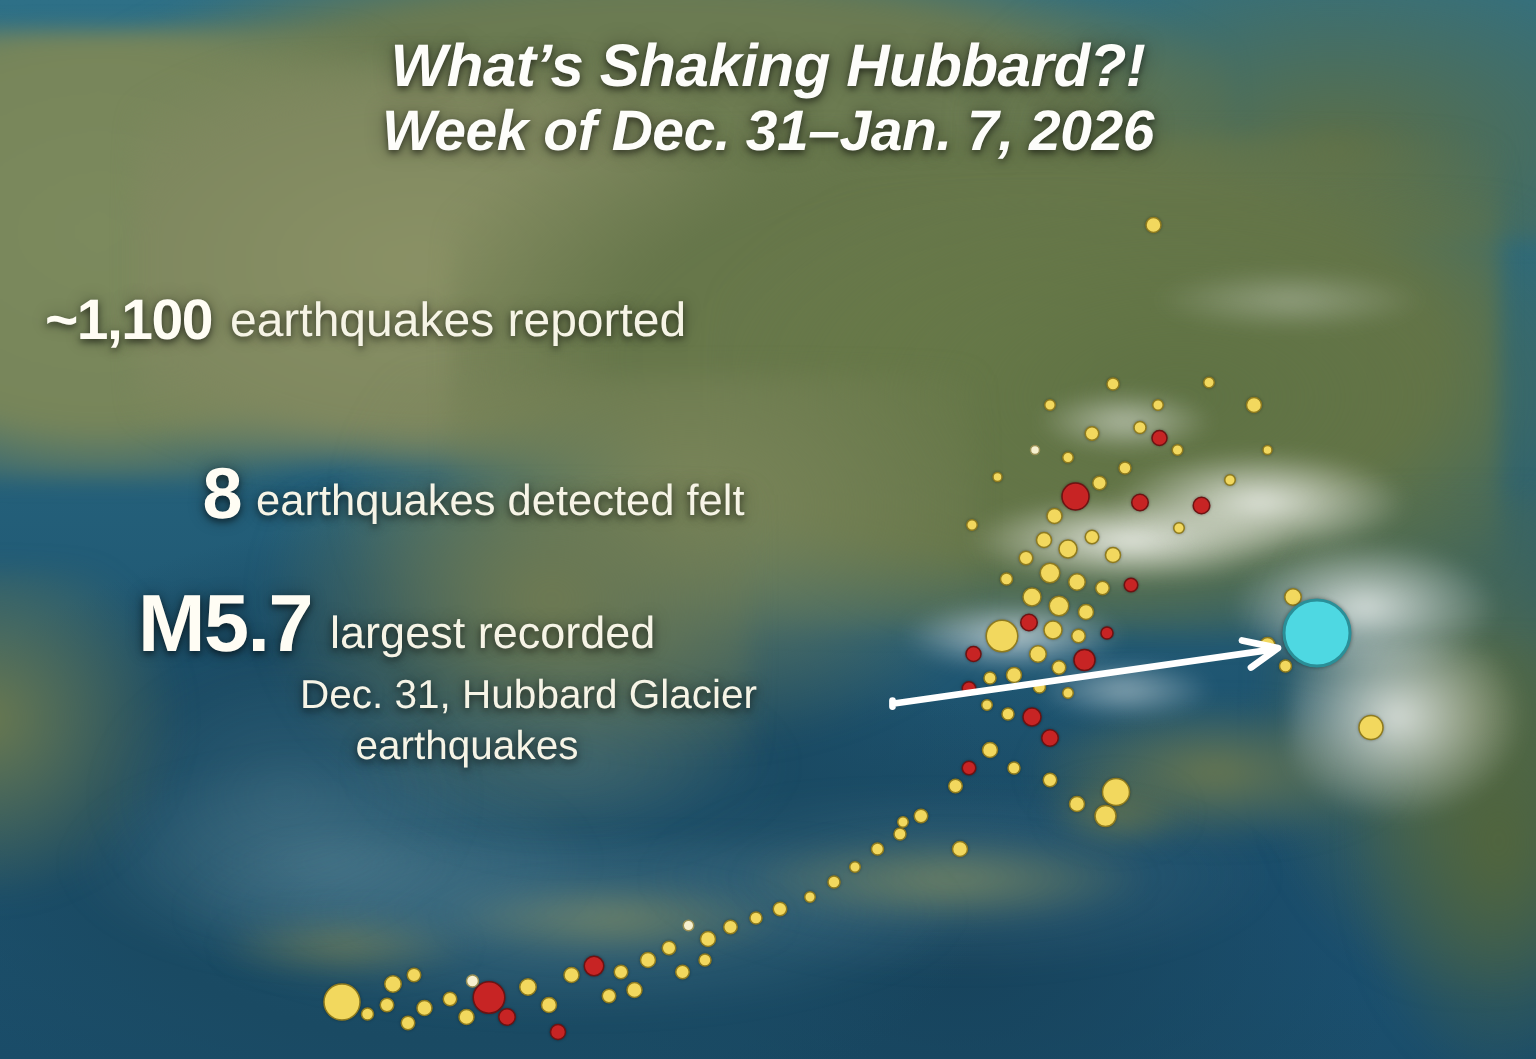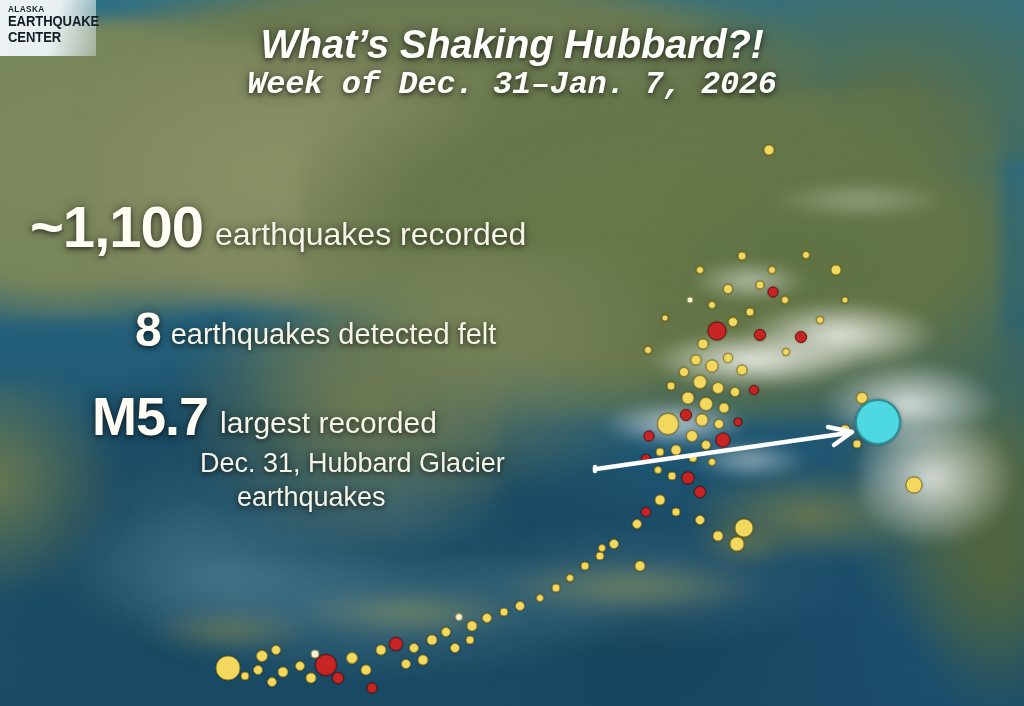--- a/index.html
+++ b/index.html
@@ -52,29 +52,29 @@
   
   #title{
     position:absolute;left:0;right:0;top:22px;text-align:center;
     pointer-events:none;
   }
   #title .tl{
     display:block;color:#fdfdfa;font-style:italic;font-weight:700;
     font-size:40px;line-height:1.12;letter-spacing:-.3px;
     text-shadow:0 2px 5px rgba(0,0,0,.55),0 0 14px rgba(0,0,0,.35);
   }
-  #title .tl2{font-size:32px;font-family:Liberation Mono, monospace;}
+  #title .tl2{font-size:38px;}
 
   .statline{position:absolute;white-space:nowrap;
     text-shadow:0 2px 5px rgba(0,0,0,.55),0 0 12px rgba(0,0,0,.3);}
   .big{color:#fffdf4;font-weight:700;letter-spacing:-1px;}
   .sml{color:#f6f4e6;font-weight:400;}
 
   #stat1{left:30px;top:193px;}
-  #stat1 .big{font-size:58px;vertical-align:-2px;}
+  #stat1 .big{font-size:38px;vertical-align:-2px;}
   #stat1 .sml{font-size:32px;margin-left:12px;}
 
   #stat2{left:135px;top:302px;}
   #stat2 .big{font-size:48px;vertical-align:-2px;}
   #stat2 .sml{font-size:29px;margin-left:10px;}
 
   #stat3{left:92px;top:385px;}
   #stat3 .big{font-size:54px;vertical-align:-2px;}
   #stat3 .sml{font-size:30px;margin-left:12px;}
 
@@ -249,33 +249,28 @@
     <div class="q qy" style="left:602px;top:548px;width:6px;height:6px;"></div>
 
     <div class="q qmain" style="left:878px;top:422px;width:42px;height:42px;"></div>
   </div>
 
   <svg id="arrow" viewBox="0 0 280 70">
     <path d="M5 56 L5 52 M6 54 L258 18" stroke="#ffffff" stroke-width="4.5" fill="none" stroke-linecap="round"></path>
     <path d="M238 12 L262 17 L244 30" stroke="#ffffff" stroke-width="4.5" fill="none" stroke-linecap="round" stroke-linejoin="round"></path>
   </svg>
 
-  <div id="logo">
-    <div class="l1">ALASKA</div>
-    <div class="l2">EARTHQUAKE</div>
-    <div class="l3">CENTER</div>
-  </div>
 
   <div id="title">
     <span class="tl">What’s Shaking Hubbard?!</span>
     <span class="tl tl2">Week of Dec. 31–Jan. 7, 2026</span>
   </div>
 
   <div class="statline" id="stat1">
-    <span class="big">~1,100</span><span class="sml">earthquakes recorded</span>
+    <span class="big">~1,100</span><span class="sml">earthquakes reported</span>
   </div>
 
   <div class="statline" id="stat2">
     <span class="big">8</span><span class="sml">earthquakes detected felt</span>
   </div>
 
   <div class="statline" id="stat3">
     <span class="big">M5.7</span><span class="sml">largest recorded</span>
   </div>
   <div id="stat3sub">

